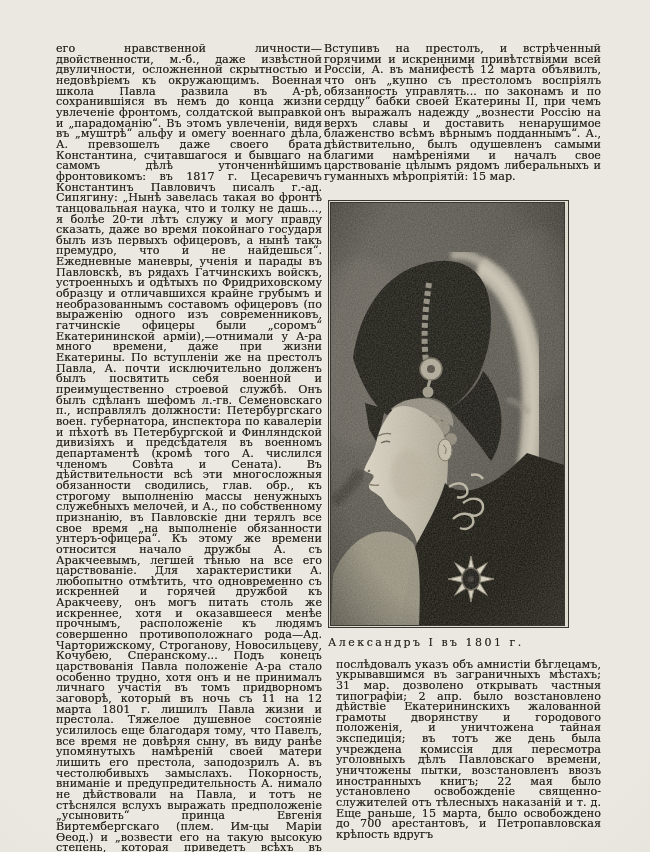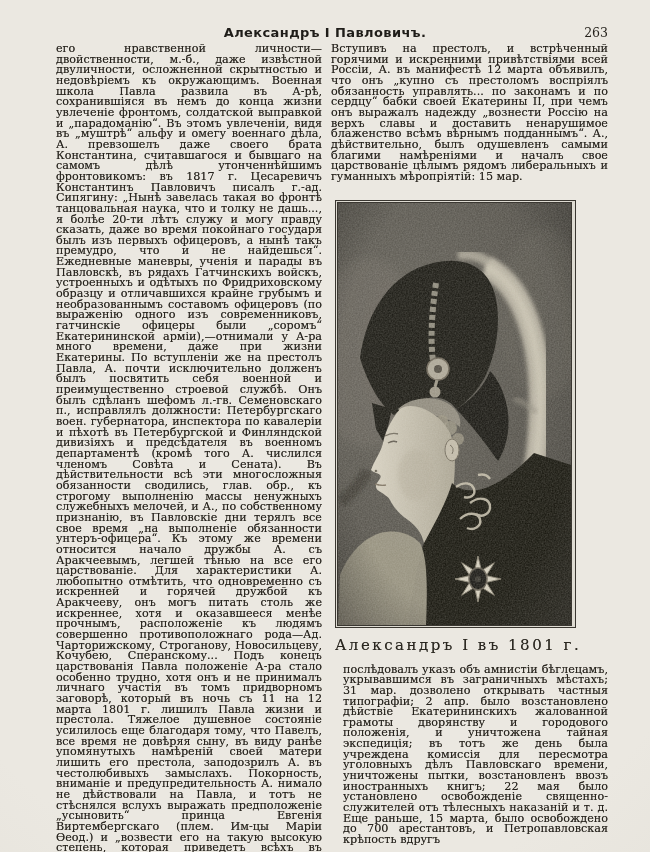--- a/index.html
+++ b/index.html
@@ -17,50 +17,46 @@
     text-align:center;
     font-family:"DejaVu Sans",sans-serif;font-weight:bold;
     font-size:13px;letter-spacing:.4px;color:#1f1d19;
   }
   .page-number{
     position:absolute;right:0;top:0;
     font-family:"DejaVu Serif",serif;font-size:12.5px;color:#26231d;
   }
   .col{position:absolute;top:44px;}
   .col-left{left:56px;width:266px;}
-  .col-right{left:331px;width:277px;}
+  .col-right{left:324px;width:277px;}
   p.body-text{
     margin:0;
     font-size:11.2px;line-height:10.65px;
     text-align:justify;
     color:#26231d;
     text-shadow:0 0 .4px rgba(38,33,28,.55);
   }
   figure.plate{margin:17px 0 0 4px;padding:0;width:241px;}
   .plate-frame{
     width:237px;border:1px solid #3a3731;background:#dedbd2;padding:1px;
   }
   .plate-frame svg{display:block;border:1px solid #3a3731;}
   figcaption.plate-caption{
     margin-top:8px;width:241px;text-align:left;
-    font-size:15px;letter-spacing:2.5px;color:#2a2720;
+    font-size:11px;letter-spacing:2.5px;color:#2a2720;
     text-shadow:0 0 .4px rgba(38,33,28,.5);
     white-space:nowrap;
   }
   p.after-plate{margin-top:11px;margin-left:12px;}
 </style>
 </head>
 <body>
 
 <div class="page">
 
-  <div class="running-head">
-    <div class="head-title">Александръ I Павловичъ.</div>
-    <div class="page-number">263</div>
-  </div>
 
   <div class="col col-left">
     <p class="body-text">его нравственной личности—двойственности, м.-б., даже извѣстной двуличности, осложненной скрытностью и недовѣріемъ къ окружающимъ. Военная школа Павла развила въ А-рѣ, сохранившіяся въ немъ до конца жизни увлеченіе фронтомъ, солдатской выправкой и „парадоманію“. Въ этомъ увлеченіи, видя въ „муштрѣ“ альфу и омегу военнаго дѣла, А. превзошелъ даже своего брата Константина, считавшагося и бывшаго на самомъ дѣлѣ утонченнѣйшимъ фронтовикомъ: въ 1817 г. Цесаревичъ Константинъ Павловичъ писалъ г.-ад. Сипягину: „Нынѣ завелась такая во фронтѣ танцовальная наука, что и толку не дашь..., я болѣе 20-ти лѣтъ служу и могу правду сказать, даже во время покойнаго государя былъ изъ первыхъ офицеровъ, а нынѣ такъ премудро, что и не найдешься“. Ежедневные маневры, ученія и парады въ Павловскѣ, въ рядахъ Гатчинскихъ войскъ, устроенныхъ и одѣтыхъ по Фридриховскому образцу и отличавшихся крайне грубымъ и необразованнымъ составомъ офицеровъ (по выраженію одного изъ современниковъ, гатчинскіе офицеры были „соромъ“ Екатерининской арміи),—отнимали у А-ра много времени, даже при жизни Екатерины. По вступленіи же на престолъ Павла, А. почти исключительно долженъ былъ посвятить себя военной и преимущественно строевой службѣ. Онъ былъ сдѣланъ шефомъ л.-гв. Семеновскаго п., исправлялъ должности: Петербургскаго воен. губернатора, инспектора по кавалеріи и пѣхотѣ въ Петербургской и Финляндской дивизіяхъ и предсѣдателя въ военномъ департаментѣ (кромѣ того А. числился членомъ Совѣта и Сената). Въ дѣйствительности всѣ эти многосложныя обязанности сводились, глав. обр., къ строгому выполненію массы ненужныхъ служебныхъ мелочей, и А., по собственному признанію, въ Павловскіе дни терялъ все свое время „на выполненіе обязанности унтеръ-офицера“. Къ этому же времени относится начало дружбы А. съ Аракчеевымъ, легшей тѣнью на все его царствованіе. Для характеристики А. любопытно отмѣтить, что одновременно съ искренней и горячей дружбой къ Аракчееву, онъ могъ питать столь же искреннее, хотя и оказавшееся менѣе прочнымъ, расположеніе къ людямъ совершенно противоположнаго рода—Ад. Чарторижскому, Строганову, Новосильцеву, Кочубею, Сперанскому... Подъ конецъ царствованія Павла положеніе А-ра стало особенно трудно, хотя онъ и не принималъ личнаго участія въ томъ придворномъ заговорѣ, который въ ночь съ 11 на 12 марта 1801 г. лишилъ Павла жизни и престола. Тяжелое душевное состояніе усилилось еще благодаря тому, что Павелъ, все время не довѣряя сыну, въ виду ранѣе упомянутыхъ намѣреній своей матери лишить его престола, заподозрилъ А. въ честолюбивыхъ замыслахъ. Покорность, вниманіе и предупредительность А. нимало не дѣйствовали на Павла, и тотъ не стѣснялся вслухъ выражать предположеніе „усыновить“ принца Евгенія Виртембергскаго (плем. Им-цы Маріи Ѳеод.) и „возвести его на такую высокую степень, которая приведетъ всѣхъ въ изумленіе“. Наконецъ, дѣло дошло до того, что 11 мар. 1801 г., наканунѣ катастрофы, Павелъ арестовалъ домашнимъ арестомъ обоихъ сыновей—А. и Константина, и ген.-прокуроръ Обольяниновъ, по порученію Им-ра, водилъ братьевъ въ церковь „вновь присягать въ вѣрности“.—</p>
   </div>
 
   <div class="col col-right">
     <p class="body-text">Вступивъ на престолъ, и встрѣченный горячими и искренними привѣтствіями всей Россіи, А. въ манифестѣ 12 марта объявилъ, что онъ „купно съ престоломъ воспріялъ обязанность управлять... по законамъ и по сердцу“ бабки своей Екатерины II, при чемъ онъ выражалъ надежду „вознести Россію на верхъ славы и доставить ненарушимое блаженство всѣмъ вѣрнымъ подданнымъ“. А., дѣйствительно, былъ одушевленъ самыми благими намѣреніями и началъ свое царствованіе цѣлымъ рядомъ либеральныхъ и гуманныхъ мѣропріятій: 15 мар.</p>
 
     <figure class="plate">
       <div class="plate-frame">

